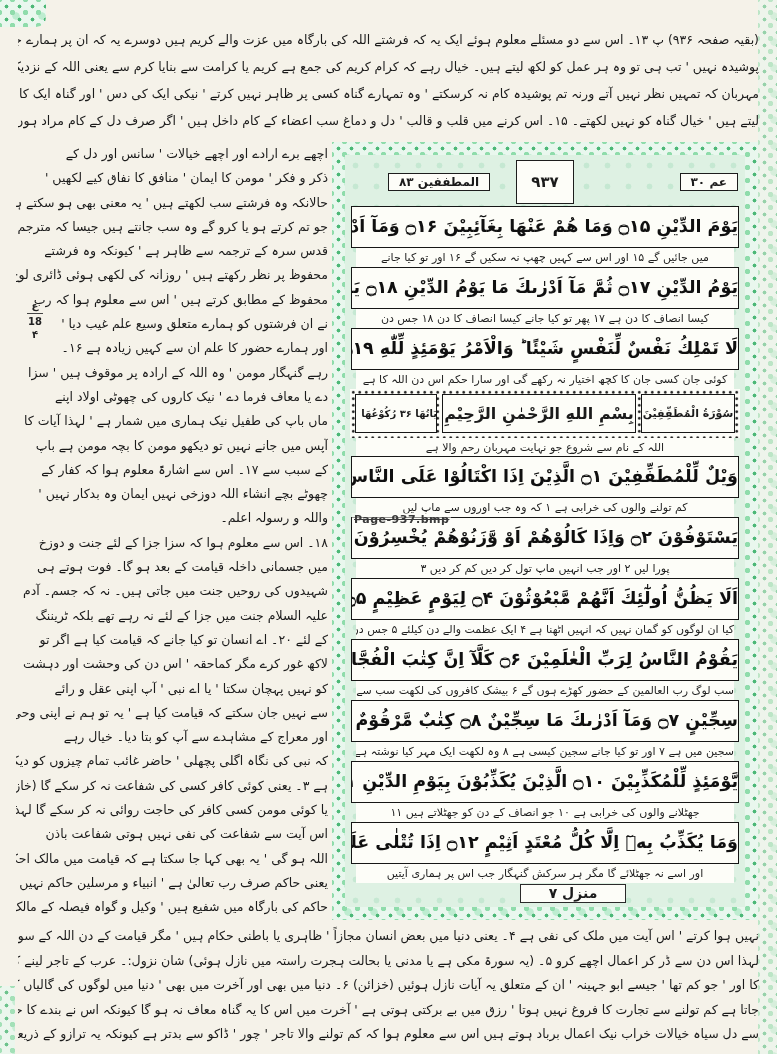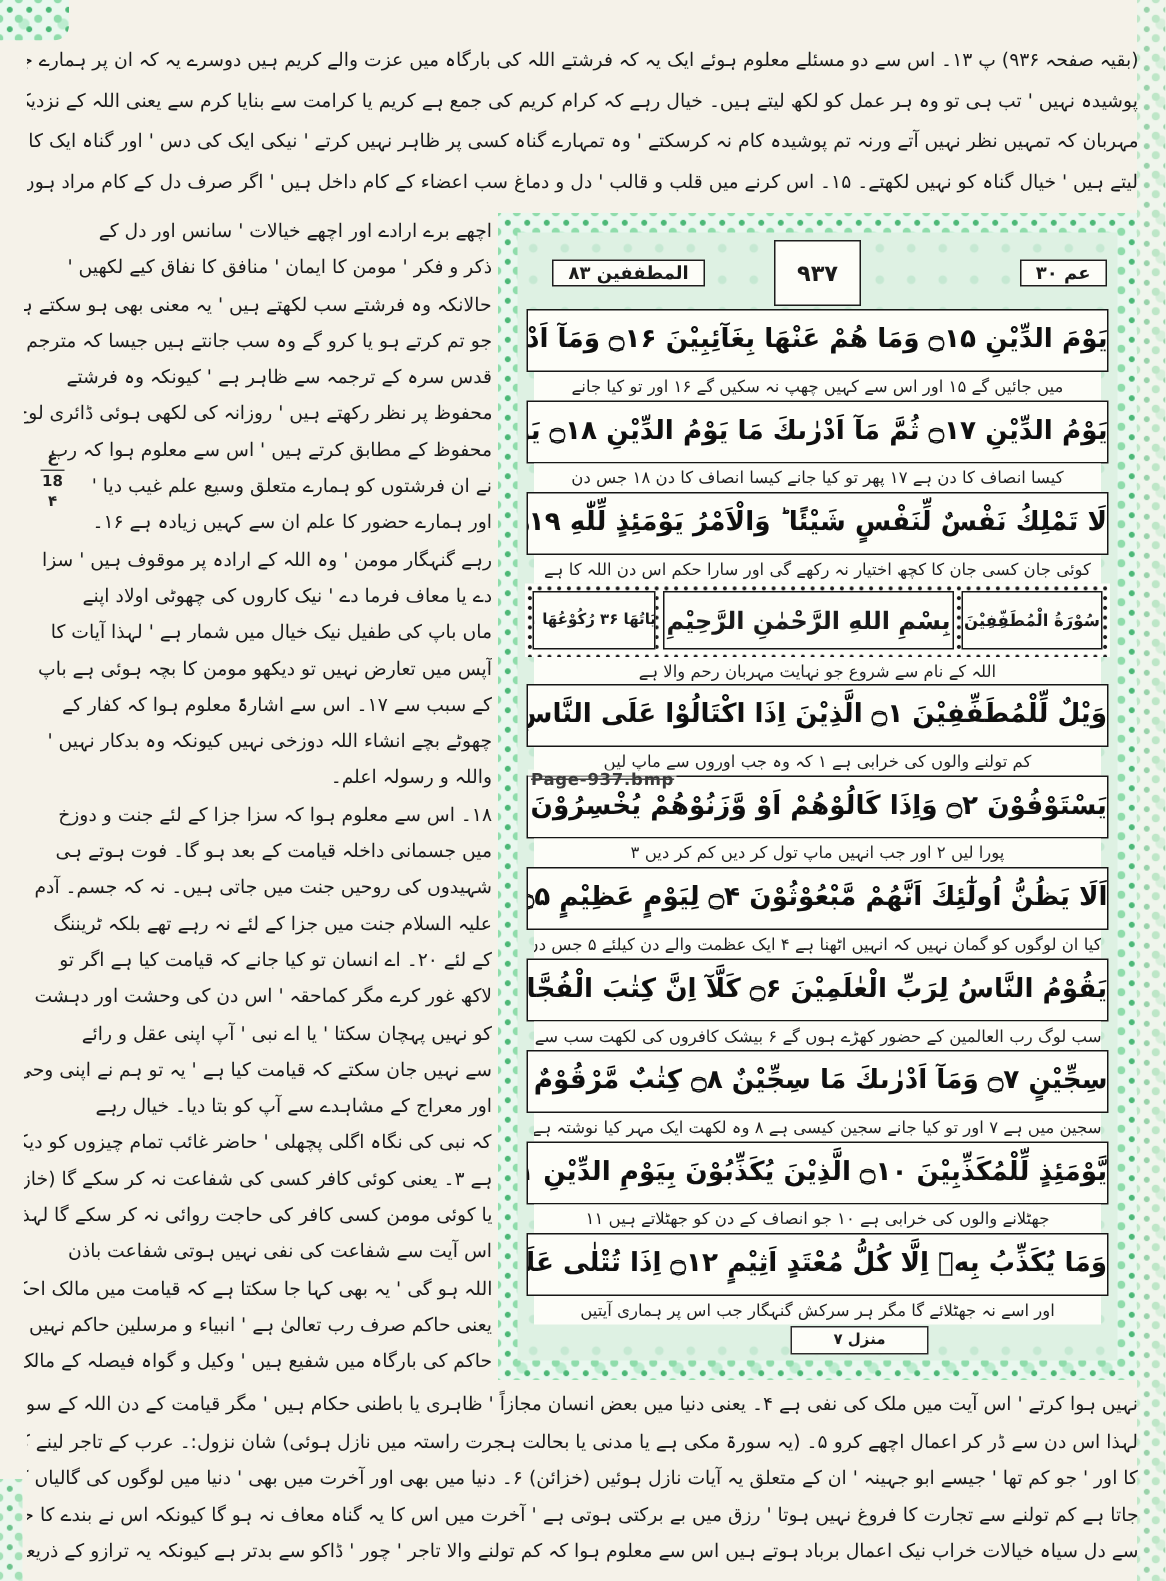--- a/index.html
+++ b/index.html
@@ -58,21 +58,21 @@
     padding:4px 5px;direction:rtl;
   }
   .qheader{display:grid;grid-template-columns:1fr auto 1fr;align-items:center;margin:1px 2px 2px;}
   .hbox{
     background:#fdfdf8;border:1.2px solid #1d1d1d;
     font-size:12px;font-weight:bold;text-align:center;
     padding:1px 10px;white-space:nowrap;
   }
   .hbox.juz{justify-self:start;}
   .hbox.page{justify-self:center;font-size:15px;letter-spacing:2px;padding:12px 14px;}
-  .hbox.surah{justify-self:end;margin-left:16px;}
+  .hbox.surah{justify-self:end;margin-left:36px;}
   .arabic-line{
     background:#fdfdf8;border:1.4px solid #161616;
     height:40px;line-height:38px;
     font-size:17.5px;font-weight:bold;text-align:center;
     white-space:nowrap;overflow:hidden;
     font-family:"DejaVu Sans",sans-serif;color:#101010;
     margin:0 1px;
   }
   .trans-line{
     background:#fdfdf8;height:19px;line-height:19px;
@@ -91,21 +91,21 @@
     background:#fdfdf8;border:1.2px solid #161616;
     display:flex;align-items:center;justify-content:center;
     font-weight:bold;text-align:center;white-space:nowrap;overflow:hidden;
   }
   .bbox.title{width:92px;font-size:11px;}
   .bbox.bismillah{flex:1;font-size:16px;}
   .bbox.ayat{width:80px;font-size:10px;}
   .manzil-wrap{display:flex;justify-content:center;margin-top:1px;}
   .manzil-box{
     background:#fdfdf8;border:1px solid #2a2a2a;
-    font-size:10px;font-weight:bold;padding:0 28px;line-height:17px;
+    font-size:14px;font-weight:bold;padding:0 28px;line-height:17px;
     transform:translateX(28px); 
     white-space:nowrap;
   }
   
   .watermark{
     position:absolute;left:352px;top:513px;
     font-size:11px;font-weight:bold;color:#3a3a3a;
     text-decoration:line-through;letter-spacing:.5px;direction:ltr;
     background:rgba(253,253,248,.55);padding:0 2px;z-index:5;
   }
@@ -131,24 +131,24 @@
     <div class="pline">ذکر و فکر ' مومن کا ایمان ' منافق کا نفاق کیے لکھیں '</div>
     <div class="pline">حالانکہ وہ فرشتے سب لکھتے ہیں ' یہ معنی بھی ہو سکتے ہیں کہ</div>
     <div class="pline">جو تم کرتے ہو یا کرو گے وہ سب جانتے ہیں جیسا کہ مترجم</div>
     <div class="pline">قدس سرہ کے ترجمہ سے ظاہر ہے ' کیونکہ وہ فرشتے</div>
     <div class="pline">محفوظ پر نظر رکھتے ہیں ' روزانہ کی لکھی ہوئی ڈائری لوح</div>
     <div class="pline">محفوظ کے مطابق کرتے ہیں ' اس سے معلوم ہوا کہ رب</div>
     <div class="pline">نے ان فرشتوں کو ہمارے متعلق وسیع علم غیب دیا '</div>
     <div class="pline">اور ہمارے حضور کا علم ان سے کہیں زیادہ ہے ۱۶۔</div>
     <div class="pline">رہے گنہگار مومن ' وہ اللہ کے ارادہ پر موقوف ہیں ' سزا</div>
     <div class="pline">دے یا معاف فرما دے ' نیک کاروں کی چھوٹی اولاد اپنے</div>
-    <div class="pline">ماں باپ کی طفیل نیک خیال میں شمار ہے ' لہذا آیات کا</div>
-    <div class="pline">آپس میں تعارض نہیں تو دیکھو مومن کا بچہ ہوئی ہے باپ</div>
+    <div class="pline">ماں باپ کی طفیل نیک ہماری میں شمار ہے ' لہذا آیات کا</div>
+    <div class="pline">آپس میں جانے نہیں تو دیکھو مومن کا بچہ مومن ہے باپ</div>
     <div class="pline">کے سبب سے ۱۷۔ اس سے اشارۃً معلوم ہوا کہ کفار کے</div>
-    <div class="pline">چھوٹے بچے انشاء اللہ دوزخی نہیں کیونکہ وہ بدکار نہیں '</div>
+    <div class="pline">چھوٹے بچے انشاء اللہ دوزخی نہیں ایمان وہ بدکار نہیں '</div>
     <div class="pline">واللہ و رسولہ اعلم۔</div>
     <div class="pline">۱۸۔ اس سے معلوم ہوا کہ سزا جزا کے لئے جنت و دوزخ</div>
     <div class="pline">میں جسمانی داخلہ قیامت کے بعد ہو گا۔ فوت ہوتے ہی</div>
     <div class="pline">شہیدوں کی روحیں جنت میں جاتی ہیں۔ نہ کہ جسم۔ آدم</div>
     <div class="pline">علیہ السلام جنت میں جزا کے لئے نہ رہے تھے بلکہ ٹریننگ</div>
     <div class="pline">کے لئے ۲۰۔ اے انسان تو کیا جانے کہ قیامت کیا ہے اگر تو</div>
     <div class="pline">لاکھ غور کرے مگر کماحقہ ' اس دن کی وحشت اور دہشت</div>
     <div class="pline">کو نہیں پہچان سکتا ' یا اے نبی ' آپ اپنی عقل و رائے</div>
     <div class="pline">سے نہیں جان سکتے کہ قیامت کیا ہے ' یہ تو ہم نے اپنی وحی</div>
     <div class="pline">اور معراج کے مشاہدے سے آپ کو بتا دیا۔ خیال رہے</div>

